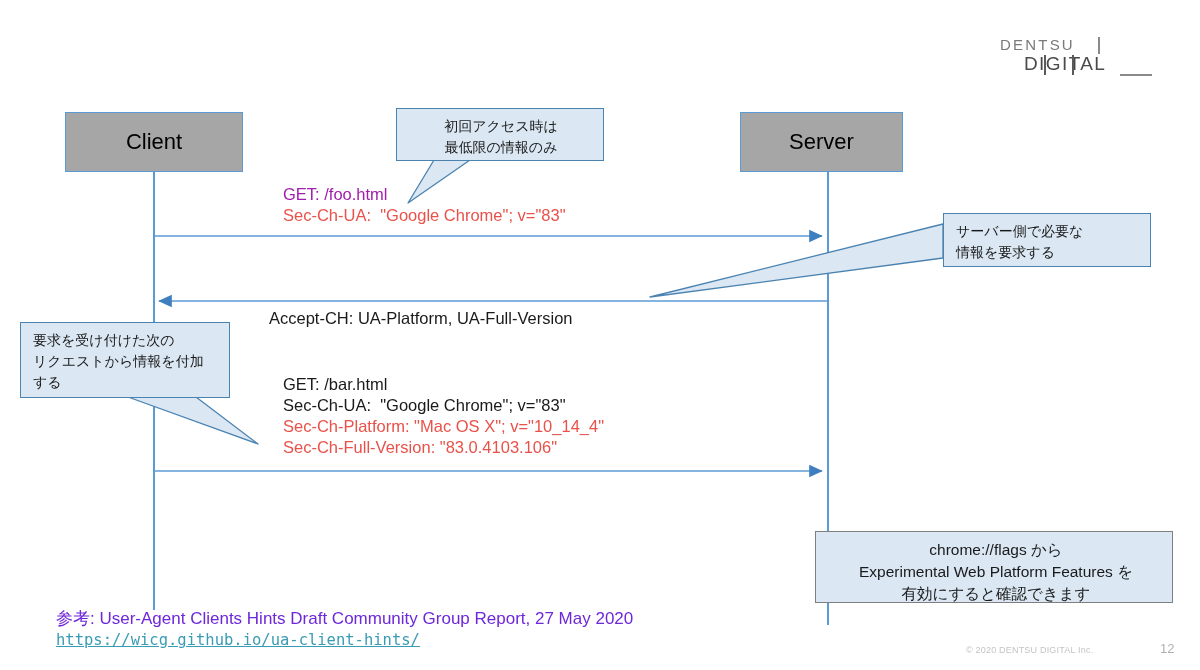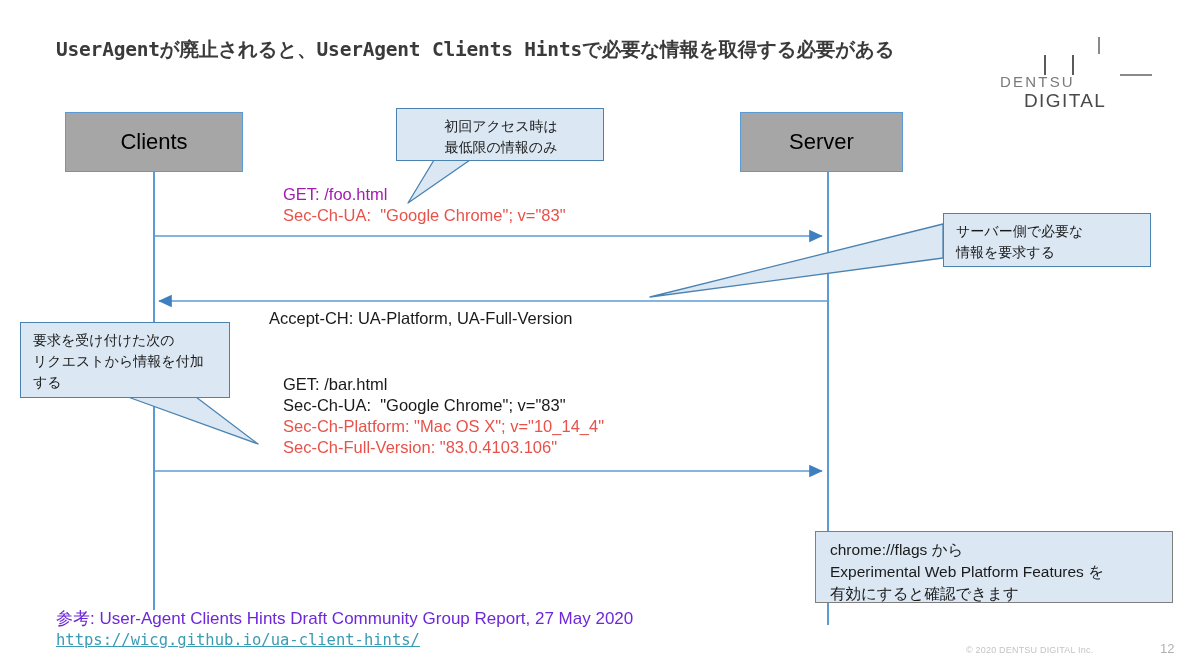--- a/index.html
+++ b/index.html
@@ -39,21 +39,20 @@
     width: 152px;
     height: 42px;
     color: #6e6e6e;
   }
   .logo-top {
     font-family: "Liberation Sans", sans-serif;
     font-size: 15px;
     letter-spacing: 2.2px;
     line-height: 17px;
     color: #7a7a7a;
-    margin-top: 37px;
   }
   .logo-bot {
     font-family: "Liberation Sans", sans-serif;
     font-size: 19px;
     letter-spacing: 1.4px;
     line-height: 21px;
     margin-left: 24px;
     color: #4a4a4a;
   }
   .logo-rule-1 {
@@ -138,20 +137,21 @@
     white-space: pre-line;
     z-index: 3;
   }
   #callout-first   { left: 396px; top: 108px; width: 208px; height: 53px; text-align: center; }
   #callout-server  { left: 943px; top: 213px; width: 208px; height: 54px; }
   #callout-next    { left: 20px;  top: 322px; width: 210px; height: 76px; }
   #callout-flags   {
     left: 815px; top: 531px; width: 358px; height: 72px;
     border-color: #7f7f7f; font-size: 15.5px; line-height: 22px;
     padding: 7px 10px 7px 14px;
+    text-align: center;
   }
 
   
   #tails {
     position: absolute;
     left: 0; top: 0;
     width: 1200px; height: 670px;
     pointer-events: none;
     z-index: 2;
   }
@@ -193,36 +193,35 @@
     top: 641px;
     font-size: 13px;
     color: #b0b0b0;
   }
 </style>
 </head>
 <body>
 
 <div id="slide">
 
-  <div class="slide-title">UserAgentが廃止されると、UserAgent Clients Hintsで必要な情報を取得する必要がある</div>
 
   <div class="logo">
     <div class="logo-top">DENTSU</div>
     <div class="logo-bot">DIGITAL</div>
     <div class="logo-rule-1"></div>
     <div class="logo-rule-2"></div>
     <div class="logo-rule-3"></div>
     <div class="logo-underline"></div>
   </div>
 
   <div class="lifeline" id="lifeline-client"></div>
   <div class="lifeline" id="lifeline-server"></div>
 
   <div class="actor-box" id="actor-client">
-    <span>Clients</span>
+    <span>Client</span>
   </div>
   <div class="actor-box" id="actor-server">
     <span>Server</span>
   </div>
 
   <svg id="arrows" viewBox="0 0 1200 670">
     <defs>
       <marker id="ar-r" markerWidth="9" markerHeight="9" refX="8" refY="4.5" orient="auto">
         <path d="M0,0.6 L8.5,4.5 L0,8.4 Z" fill="#3f7fbf"></path>
       </marker>

